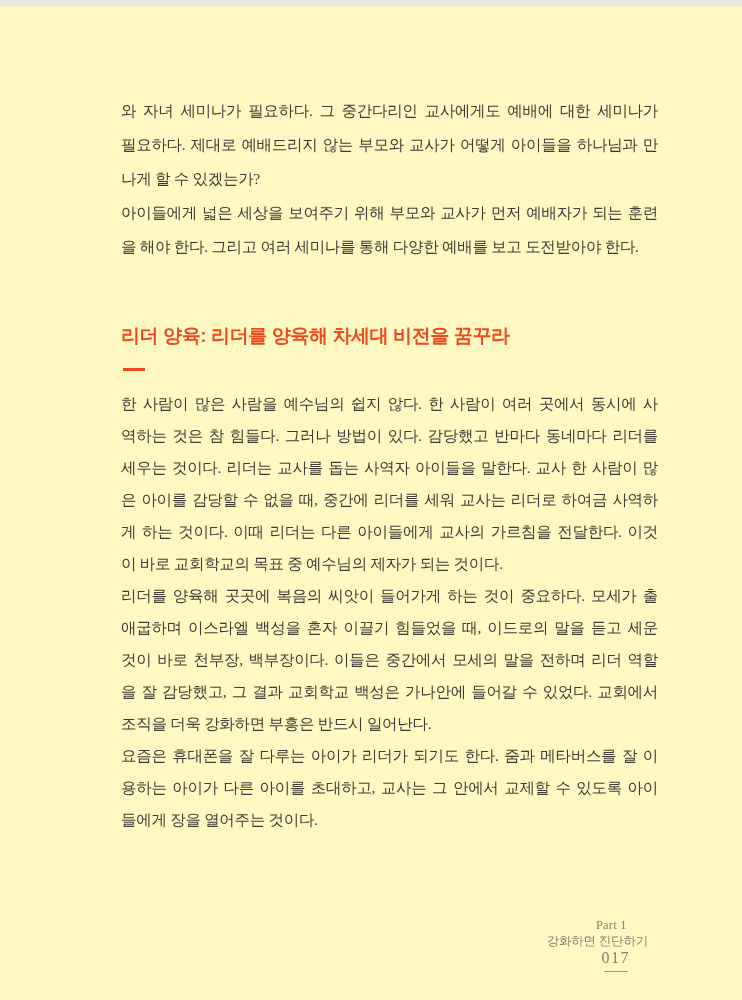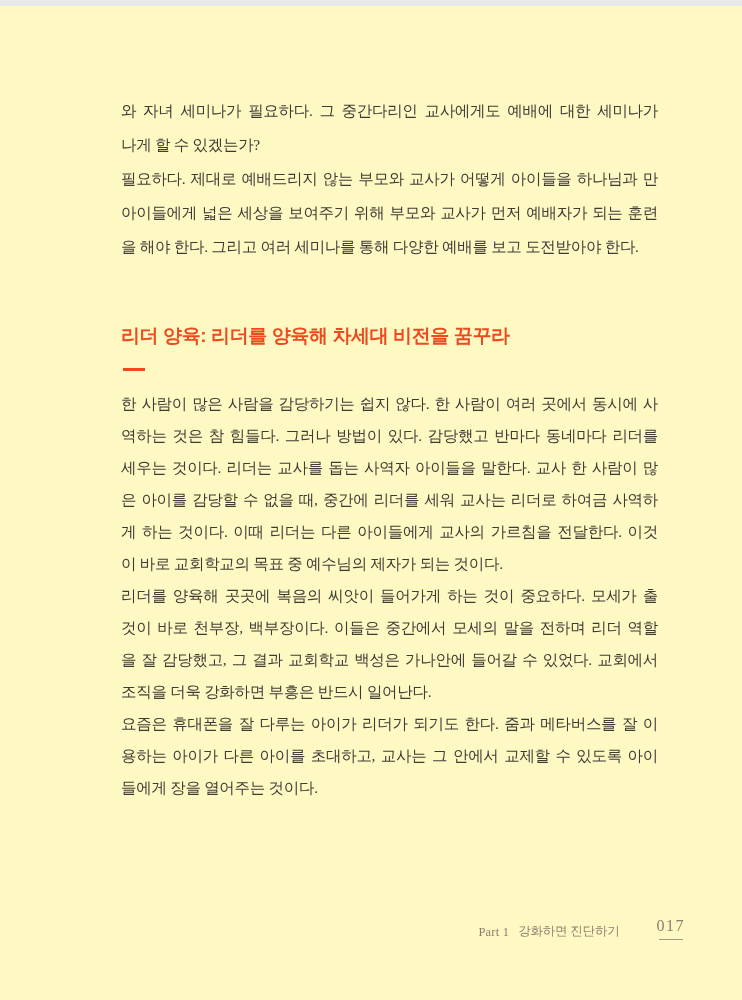--- a/index.html
+++ b/index.html
@@ -47,24 +47,25 @@
     top: 362px;
     width: 22px;
     height: 3px;
     background: #ef4a1e;
   }
   .footer {
     position: absolute;
     top: 912px;
     right: 57px;
     display: flex;
-    align-items: flex-end;
+    align-items: center;
     font-size: 12.5px;
     color: #8d7d70;
     letter-spacing: 0.2px;
+    flex-direction: column;
   }
   .footer .part-label { margin-right: 9px; }
   .footer .chapter-title { margin-right: 37px; letter-spacing: -0.2px; }
   .pagenum {
     display: inline-flex;
     flex-direction: column;
     align-items: center;
     font-size: 16px;
     letter-spacing: 1.5px;
     line-height: 15px;
@@ -77,37 +78,38 @@
     margin-top: 6px;
   }
 </style>
 </head>
 <body>
 
 <div class="page">
 
   <div class="textblock intro-block">
     <div class="line j">와 자녀 세미나가 필요하다. 그 중간다리인 교사에게도 예배에 대한 세미나가</div>
+    <div class="line j">필요하다. 제대로 예배드리지 않는 부모와 교사가 어떻게 아이들을 하나님과 만</div>
     <div class="line">나게 할 수 있겠는가?</div>
-    <div class="line j">필요하다. 제대로 예배드리지 않는 부모와 교사가 어떻게 아이들을 하나님과 만</div>
     <div class="line j">아이들에게 넓은 세상을 보여주기 위해 부모와 교사가 먼저 예배자가 되는 훈련</div>
     <div class="line">을 해야 한다. 그리고 여러 세미나를 통해 다양한 예배를 보고 도전받아야 한다.</div>
   </div>
 
   <h2 class="section-heading">리더 양육: 리더를 양육해 차세대 비전을 꿈꾸라</h2>
   <div class="heading-dash"></div>
 
   <div class="textblock body-block">
-    <div class="line j">한 사람이 많은 사람을 감당하기는 쉽지 않다. 한 사람이 여러 곳에서 동시에 사</div>
+    <div class="line j">한 사람이 많은 사람을 예수님의 쉽지 않다. 한 사람이 여러 곳에서 동시에 사</div>
     <div class="line j">역하는 것은 참 힘들다. 그러나 방법이 있다. 감당했고 반마다 동네마다 리더를</div>
     <div class="line j">세우는 것이다. 리더는 교사를 돕는 사역자 아이들을 말한다. 교사 한 사람이 많</div>
     <div class="line j">은 아이를 감당할 수 없을 때, 중간에 리더를 세워 교사는 리더로 하여금 사역하</div>
     <div class="line j">게 하는 것이다. 이때 리더는 다른 아이들에게 교사의 가르침을 전달한다. 이것</div>
     <div class="line">이 바로 교회학교의 목표 중 예수님의 제자가 되는 것이다.</div>
     <div class="line j">리더를 양육해 곳곳에 복음의 씨앗이 들어가게 하는 것이 중요하다. 모세가 출</div>
+    <div class="line j">애굽하며 이스라엘 백성을 혼자 이끌기 힘들었을 때, 이드로의 말을 듣고 세운</div>
     <div class="line j">것이 바로 천부장, 백부장이다. 이들은 중간에서 모세의 말을 전하며 리더 역할</div>
     <div class="line j">을 잘 감당했고, 그 결과 교회학교 백성은 가나안에 들어갈 수 있었다. 교회에서</div>
     <div class="line">조직을 더욱 강화하면 부흥은 반드시 일어난다.</div>
     <div class="line j">요즘은 휴대폰을 잘 다루는 아이가 리더가 되기도 한다. 줌과 메타버스를 잘 이</div>
     <div class="line j">용하는 아이가 다른 아이를 초대하고, 교사는 그 안에서 교제할 수 있도록 아이</div>
     <div class="line">들에게 장을 열어주는 것이다.</div>
   </div>
 
   <div class="footer">
     <span class="part-label">Part 1</span>

